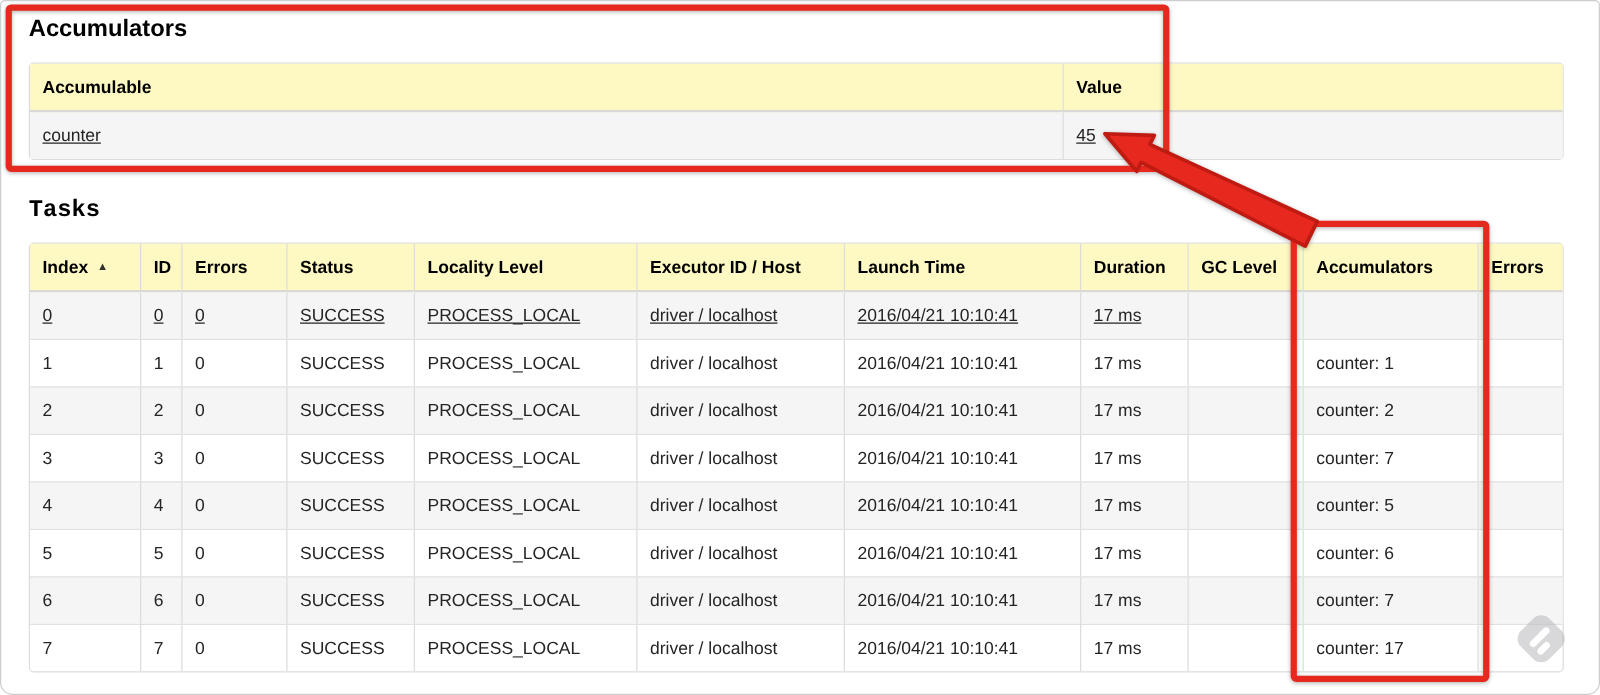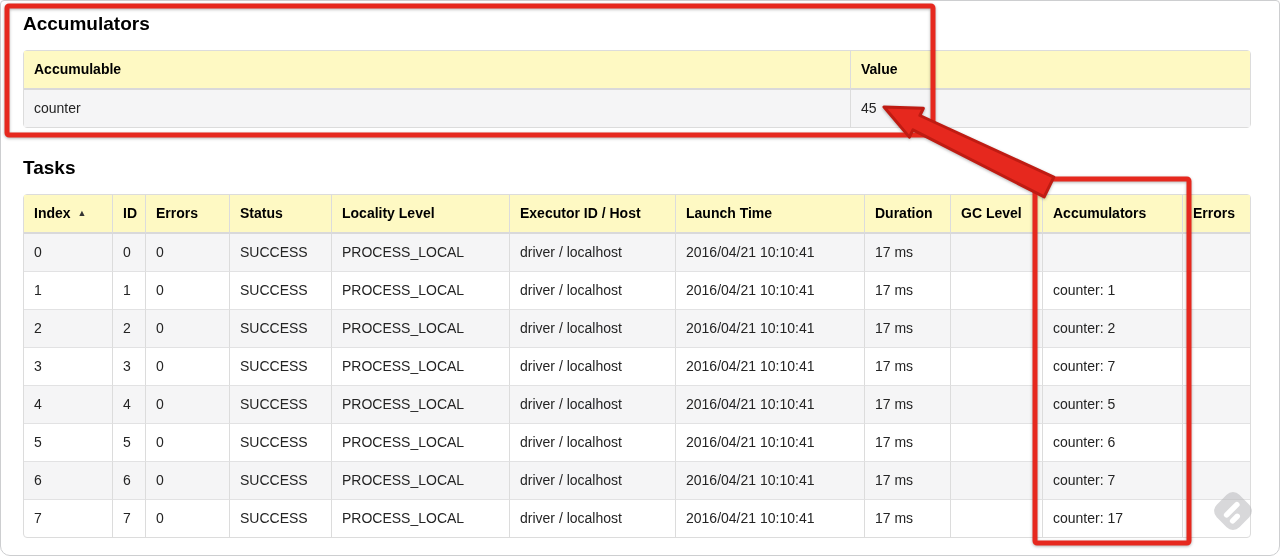--- a/index.html
+++ b/index.html
@@ -12,36 +12,36 @@
     border-radius: 4px 4px 10px 10px;
     padding: 10px 45px 0 22px;
     font-family: "Liberation Sans", "DejaVu Sans", sans-serif;
     color: #242424;
     overflow: hidden;
   }
   .section-heading {
     font-size: 19px; line-height: 22px; font-weight: 700;
     color: #000; margin: 2px 0 15px 0;
   }
-  .tasks-heading { margin-top: 29px; }
+  .tasks-heading { margin-top: 29px; font-family: Liberation Mono, monospace; }
   table.data-table {
     border-collapse: separate; border-spacing: 0;
     border: 1px solid #dcdcdc; border-radius: 4px;
     width: 1228px; table-layout: fixed;
     font-size: 14px;
   }
   th, td {
     padding: 8px 10px; line-height: 21px;
     text-align: left; white-space: nowrap; overflow: hidden;
     border-left: 1px solid #dcdcdc;
   }
   th:first-child, td:first-child { border-left: none; }
   thead th { font-weight: 700; color: #000; border-bottom: 2px solid #d9d9da; background:#fef9c3; }
   tbody td { border-top: 1px solid #e2e2e3; color: #242424; }
-  tbody tr:first-child td { border-top: none; }
+  tbody tr:first-child td { border-top: none; text-decoration: underline; }
   tbody tr:nth-child(odd) td { background: #f5f5f6; }
   .sort-icon { font-size: 9px; color: #333; margin-left: 7px; vertical-align: 2px; }
   .annotation-layer {
     position: absolute; left: 0; top: 0; width: 1280px; height: 556px;
     pointer-events: none; z-index: 5;
     filter: drop-shadow(0 1px 1.5px rgba(0,0,0,0.3));
   }
   .watermark {
     position: absolute; left: 1208px; top: 486px; width: 48px; height: 48px;
     z-index: 4; opacity: 0.55;

